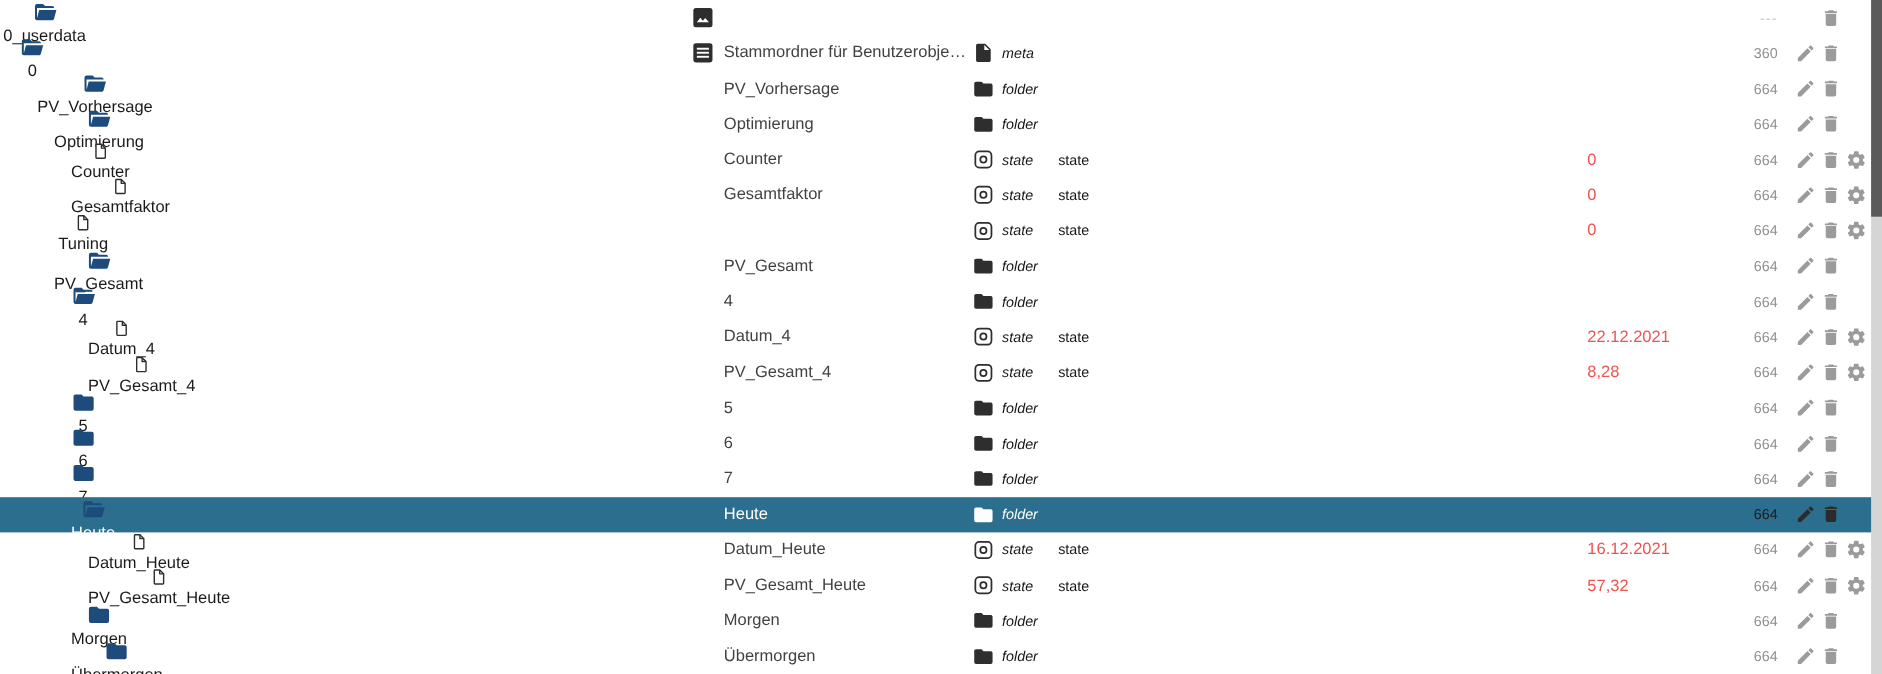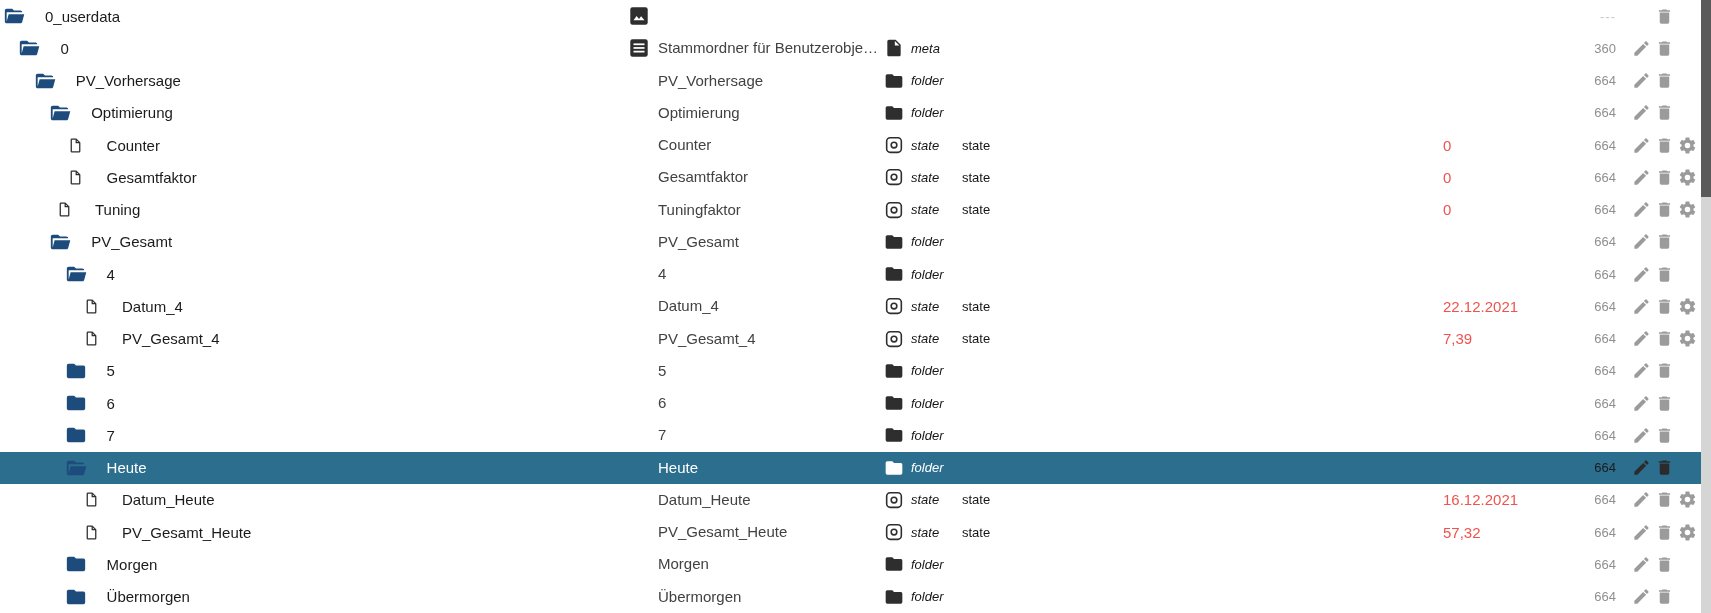--- a/index.html
+++ b/index.html
@@ -1,21 +1,21 @@
 <!DOCTYPE html>
 <html><head>
 <meta charset="utf-8">
 <style>
   html,body{margin:0;padding:0;background:#fff;}
   #app{position:relative;width:1711px;height:613px;overflow:hidden;background:#fff;
        font-family:"Liberation Sans",sans-serif;}
   .row{position:relative;height:calc(613px / 19);width:100%;}
   .row.selected{background:var(--selected-bg);}
   .cell{position:absolute;top:0;height:100%;display:flex;align-items:center;}
-  .tree{left:0;gap:20px;}
+  .tree{left:0;gap:2px;flex-direction:column;}
   .tree .icon-slot{width:22px;display:flex;justify-content:center;color:var(--folder-blue);}
   .tree .icon-slot svg{width:22px;height:22px;display:block;}
   .tree .icon-slot.doc{color:#2e2e2e;}
   .tree .icon-slot.doc svg{width:17px;height:17px;}
   .tree-label{font-size:15px;color:#1b1b1b;white-space:nowrap;}
   .selected .tree-label{color:#ffffff;}
   .name-icon{left:628px;width:22px;color:#2e2e2e;}
   .name-icon svg{width:22px;height:22px;display:block;}
   .name-text{left:658px;width:226px;overflow:hidden;white-space:nowrap;text-overflow:ellipsis;
              display:block;line-height:calc(613px / 19);font-size:15px;color:#424242;}
@@ -262,21 +262,20 @@
     <div class="cell tree" style="padding-left: 53px;">
       <span class="icon-slot tree-icon doc">
             <svg viewBox="0 0 24 24">
               <path d="M13 3H7a1 1 0 0 0-1 1v16a1 1 0 0 0 1 1h10a1 1 0 0 0 1-1V8l-5-5z" fill="#fff" stroke="currentColor" stroke-width="1.8" stroke-linejoin="round"></path>
               <path d="M13 3v5h5" fill="none" stroke="currentColor" stroke-width="1.8" stroke-linejoin="round"></path>
             </svg>
           </span>
       <span class="tree-label">Tuning</span>
     </div>
 
-    <span class="cell name-text">Tuningfaktor</span>
     <div class="cell type-icon">
           <svg viewBox="0 0 24 24">
             <rect x="3.2" y="3.2" width="17.6" height="17.6" rx="4.2" fill="none" stroke="currentColor" stroke-width="1.9"></rect>
             <circle cx="12" cy="12" r="3.4" fill="none" stroke="currentColor" stroke-width="1.9"></circle>
           </svg>
         </div>
     <div class="cell type-label">state</div>
     <div class="cell role-label">state</div>
     <div class="cell value">0</div>
     <div class="cell acl">664</div>
@@ -415,21 +414,21 @@
 
     <span class="cell name-text">PV_Gesamt_4</span>
     <div class="cell type-icon">
           <svg viewBox="0 0 24 24">
             <rect x="3.2" y="3.2" width="17.6" height="17.6" rx="4.2" fill="none" stroke="currentColor" stroke-width="1.9"></rect>
             <circle cx="12" cy="12" r="3.4" fill="none" stroke="currentColor" stroke-width="1.9"></circle>
           </svg>
         </div>
     <div class="cell type-label">state</div>
     <div class="cell role-label">state</div>
-    <div class="cell value">7,39</div>
+    <div class="cell value">8,28</div>
     <div class="cell acl">664</div>
     <div class="cell btn btn-edit">
           <svg viewBox="0 0 24 24">
             <path fill="currentColor" d="M20.71,7.04C21.1,6.65 21.1,6 20.71,5.63L18.37,3.29C18,2.9 17.35,2.9 16.96,3.29L15.12,5.12L18.87,8.87M3,17.25V21H6.75L17.81,9.93L14.06,6.18L3,17.25Z"></path>
           </svg>
         </div>
     <div class="cell btn btn-delete">
           <svg viewBox="0 0 24 24">
             <path fill="currentColor" d="M19,4H15.5L14.5,3H9.5L8.5,4H5V6H19M6,19A2,2 0 0,0 8,21H16A2,2 0 0,0 18,19V7H6V19Z"></path>
           </svg>

